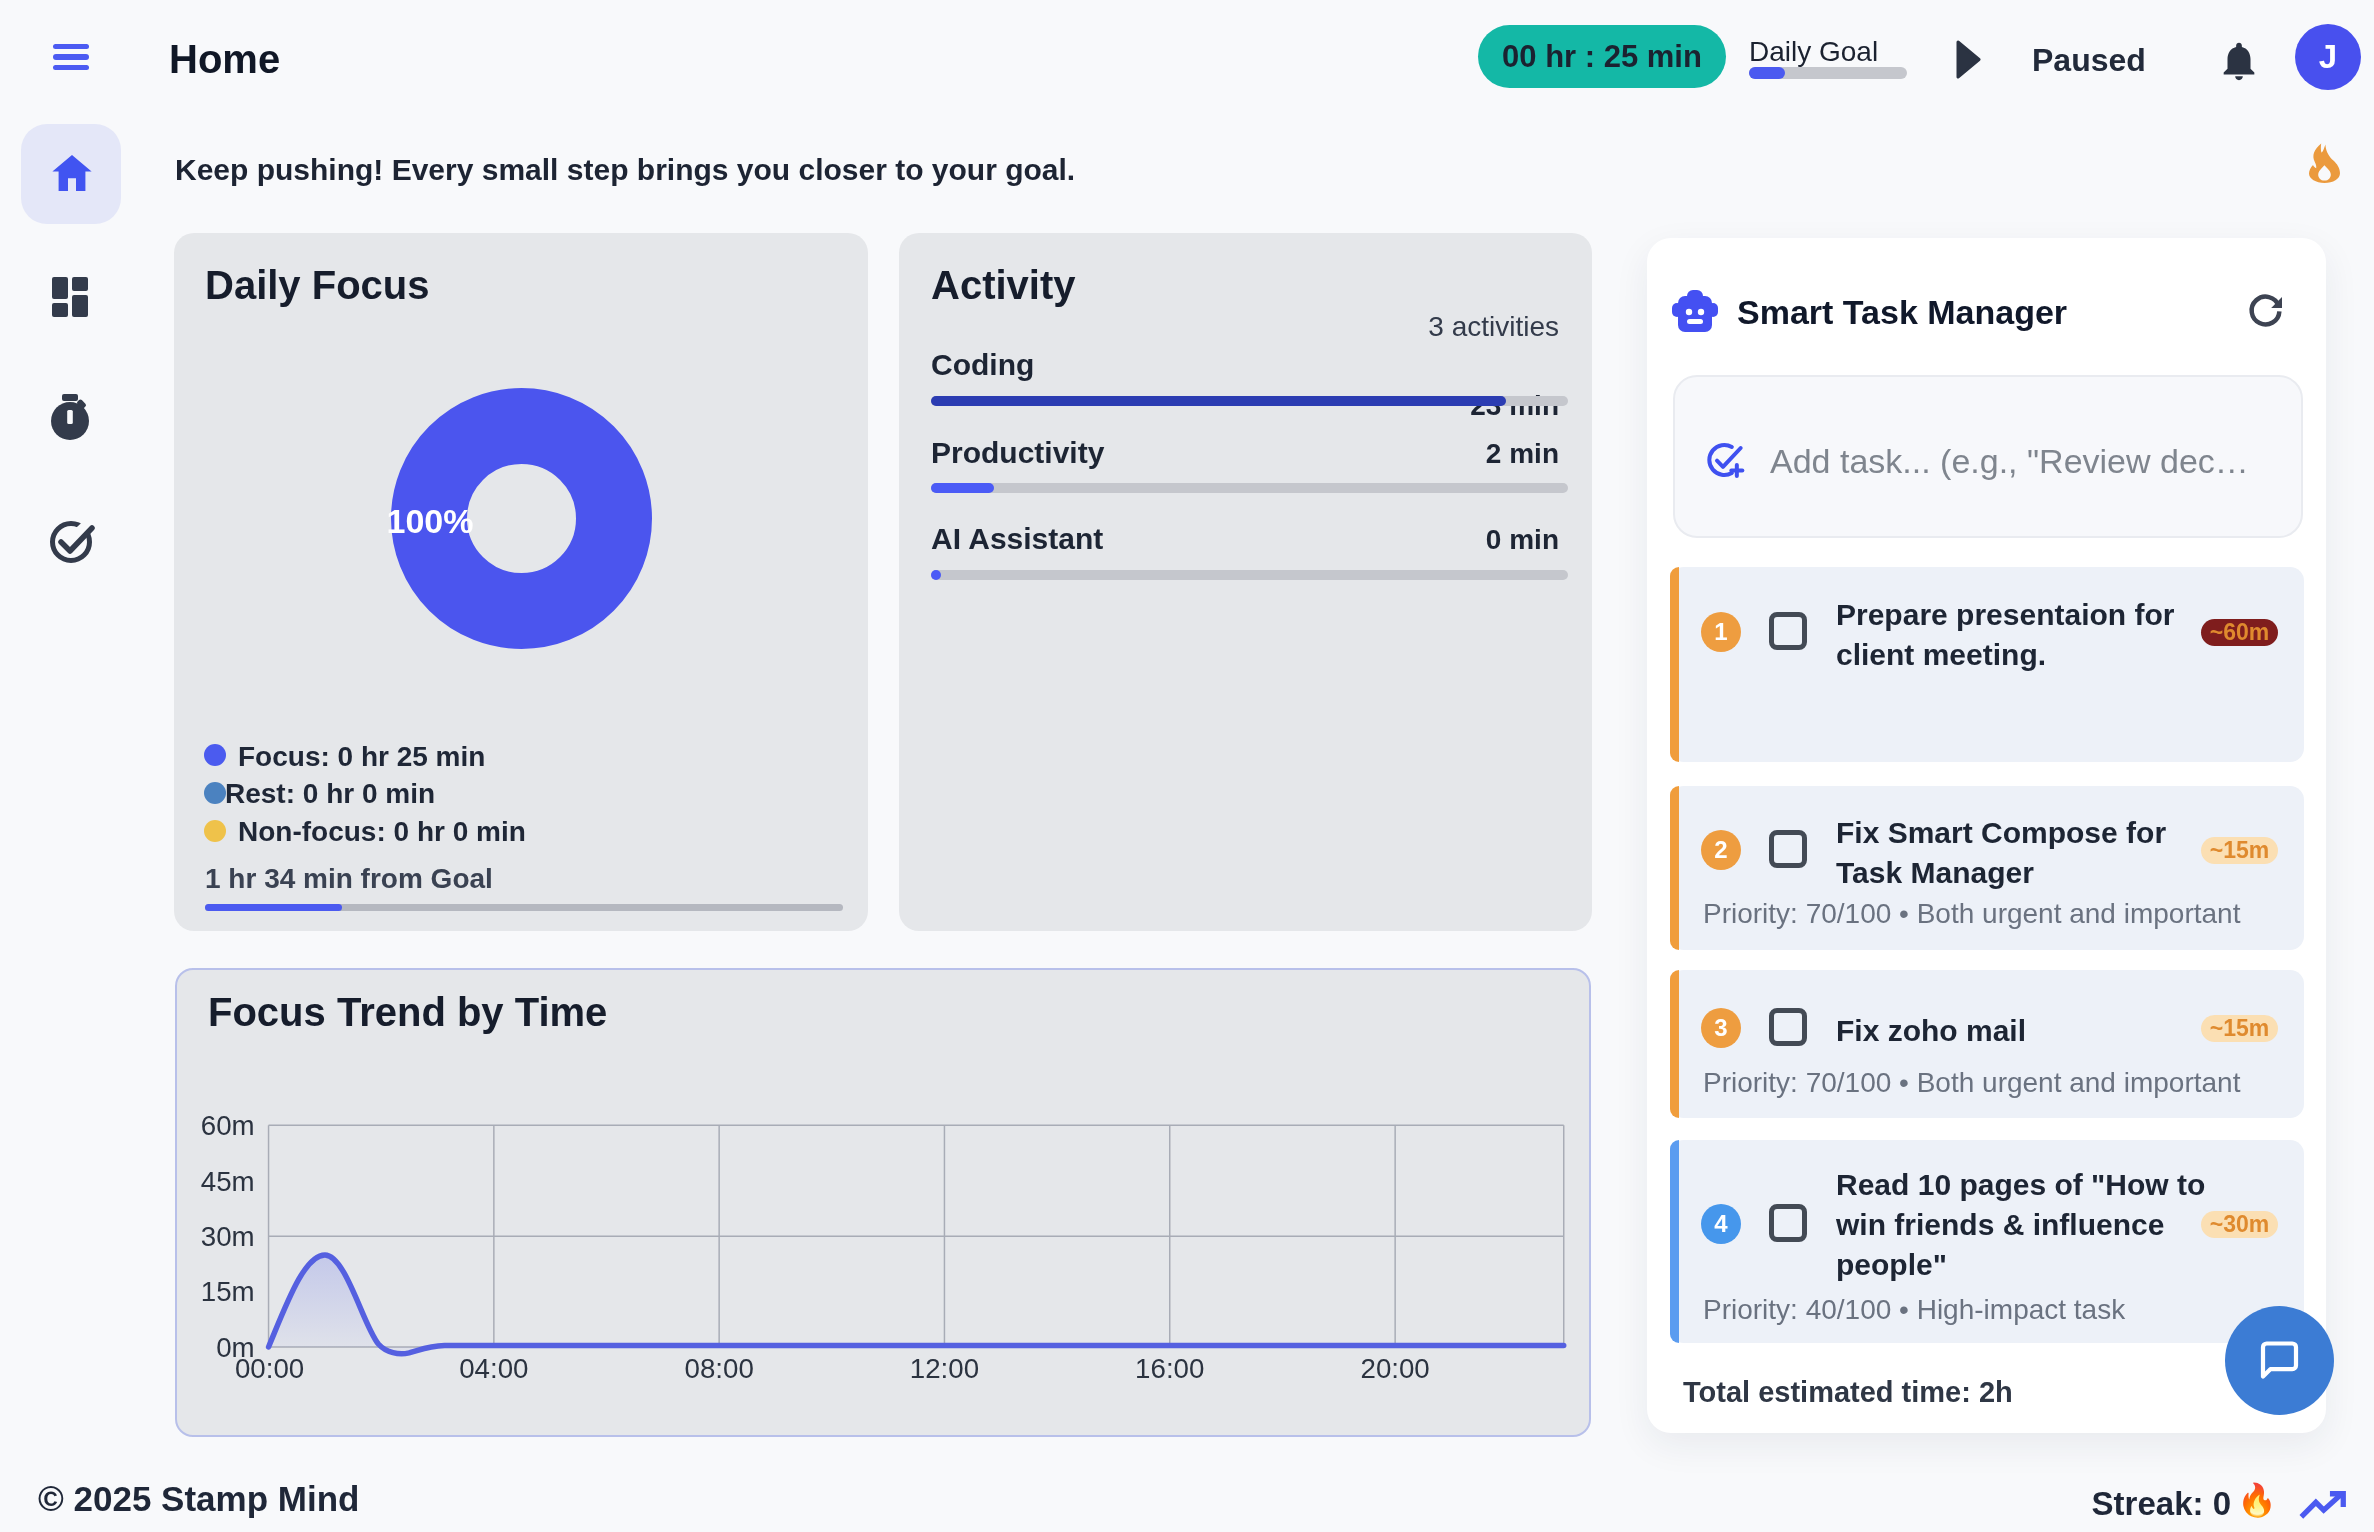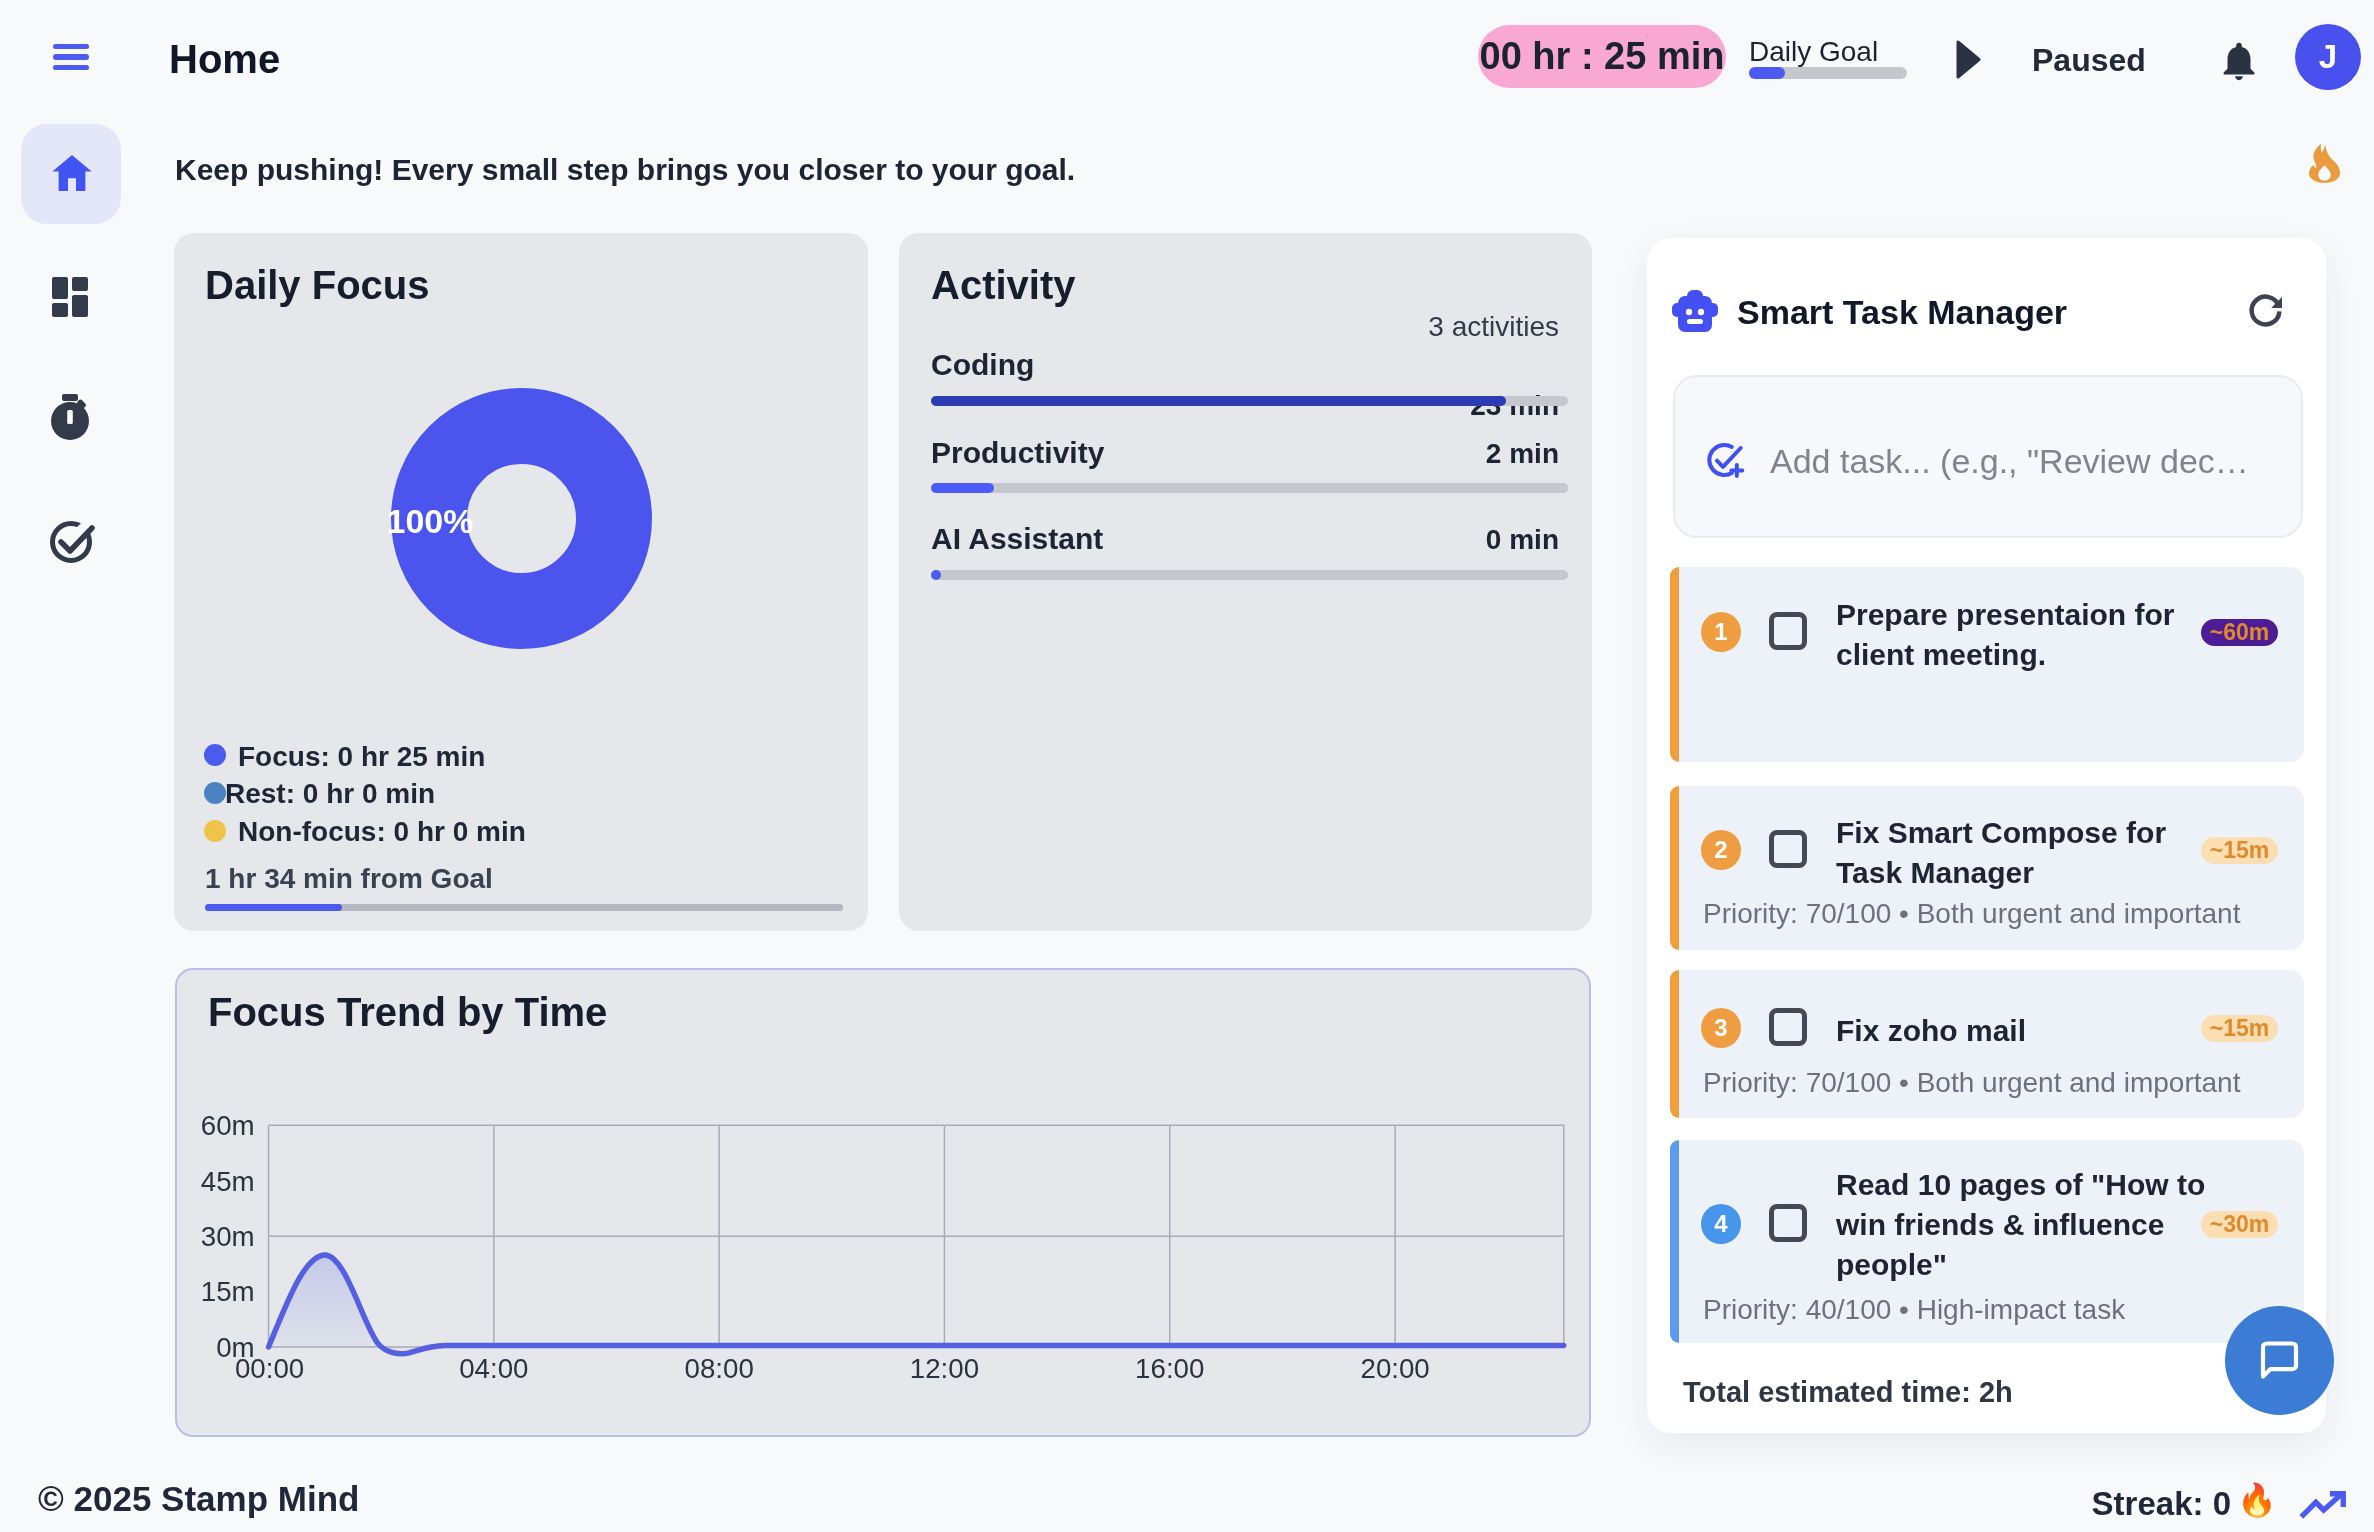--- a/index.html
+++ b/index.html
@@ -19,21 +19,21 @@
 <body>
 <div id="page">
 
   <div class="abs" id="hamburger" style="left:53px; top:44px; width:36px; height:27px;">
     <div style="position:absolute;left:0;top:0;width:36px;height:5.4px;background:#4c5bf2;border-radius:3px;"></div>
     <div style="position:absolute;left:0;top:10.4px;width:36px;height:5.4px;background:#4c5bf2;border-radius:3px;"></div>
     <div style="position:absolute;left:0;top:21px;width:36px;height:5.4px;background:#4c5bf2;border-radius:3px;"></div>
   </div>
   <div class="abs" style="left:169px; top:37px; font-size:40px; font-weight:700; color:#101726;">Home</div>
 
-  <div class="abs" style="left:1478px; top:25px; width:248px; height:63px; border-radius:32px; background:#f9a8d4; display:flex; align-items:center; justify-content:center; font-size:38px; font-weight:700; color:#1b2230;">00 hr : 25 min</div>
+  <div class="abs" style="left:1478px; top:25px; width:248px; height:63px; border-radius:32px; background:#14b8a6; display:flex; align-items:center; justify-content:center; font-size:31px; font-weight:700; color:#1b2230;">00 hr : 25 min</div>
 
   <div class="abs" style="left:1749px; top:36px; font-size:28px; font-weight:500; color:#1b2230;">Daily Goal</div>
   <div class="bar-track" style="left:1749px; top:67px; width:158px; height:12px;">
     <div class="bar-fill" style="width:36px; background:#4b5af0;"></div>
   </div>
 
   <svg class="abs" style="left:1956px; top:39px;" width="25" height="41" viewBox="0 0 25 41">
     <path d="M2 3 L23 20.5 L2 38 Z" fill="#2b3342" stroke="#2b3342" stroke-width="3" stroke-linejoin="round"></path>
   </svg>
   <div class="abs" style="left:2032px; top:42px; font-size:32px; font-weight:700; color:#222a3a;">Paused</div>
@@ -177,21 +177,21 @@
       <path d="M15.2 18.3 H21.8"></path>
     </g>
   </svg>
   <div class="abs" style="left:1770px; top:442px; font-size:34px; color:#7f858e;">Add task... (e.g., "Review dec…</div>
 
   <div class="abs" style="left:1670px; top:567px; width:634px; height:195px; background:#edf1f8; border-radius:14px;"></div>
   <div class="abs" style="left:1670px; top:567px; width:9px; height:195px; background:#f09d3c; border-radius:14px 0 0 14px;"></div>
   <div class="abs" style="left:1701px; top:612px; width:40px; height:40px; border-radius:50%; background:#ee9d40; display:flex; align-items:center; justify-content:center; color:#fff; font-size:24px; font-weight:700;">1</div>
   <div class="abs" style="left:1769px; top:612px; width:38px; height:38px; border:5px solid #434a55; border-radius:8px;"></div>
   <div class="abs" style="left:1836px; top:595px; width:416px; font-size:30px; font-weight:700; color:#1d2534; line-height:40px;">Prepare presentaion for<br>client meeting.</div>
-  <div class="abs" style="left:2201px; top:619px; width:77px; height:27px; border-radius:14px; background:#4c1d95; display:flex; align-items:center; justify-content:center; font-size:23px; font-weight:700; color:#df8a2e;">~60m</div>
+  <div class="abs" style="left:2201px; top:619px; width:77px; height:27px; border-radius:14px; background:#7f1d1d; display:flex; align-items:center; justify-content:center; font-size:23px; font-weight:700; color:#df8a2e;">~60m</div>
 
   <div class="abs" style="left:1670px; top:786px; width:634px; height:164px; background:#edf1f8; border-radius:14px;"></div>
   <div class="abs" style="left:1670px; top:786px; width:9px; height:164px; background:#f09d3c; border-radius:14px 0 0 14px;"></div>
   <div class="abs" style="left:1701px; top:830px; width:40px; height:40px; border-radius:50%; background:#ee9d40; display:flex; align-items:center; justify-content:center; color:#fff; font-size:24px; font-weight:700;">2</div>
   <div class="abs" style="left:1769px; top:830px; width:38px; height:38px; border:5px solid #434a55; border-radius:8px;"></div>
   <div class="abs" style="left:1836px; top:813px; width:416px; font-size:30px; font-weight:700; color:#1d2534; line-height:40px;">Fix Smart Compose for<br>Task Manager</div>
   <div class="abs" style="left:2201px; top:837px; width:77px; height:27px; border-radius:14px; background:#fbdfb3; display:flex; align-items:center; justify-content:center; font-size:23px; font-weight:700; color:#df8a2e;">~15m</div>
   <div class="abs" style="left:1703px; top:897px; width:584px; font-size:28px; color:#6a7280; line-height:34px;">Priority: 70/100 • Both urgent and important</div>
 
   <div class="abs" style="left:1670px; top:970px; width:634px; height:148px; background:#edf1f8; border-radius:14px;"></div>

